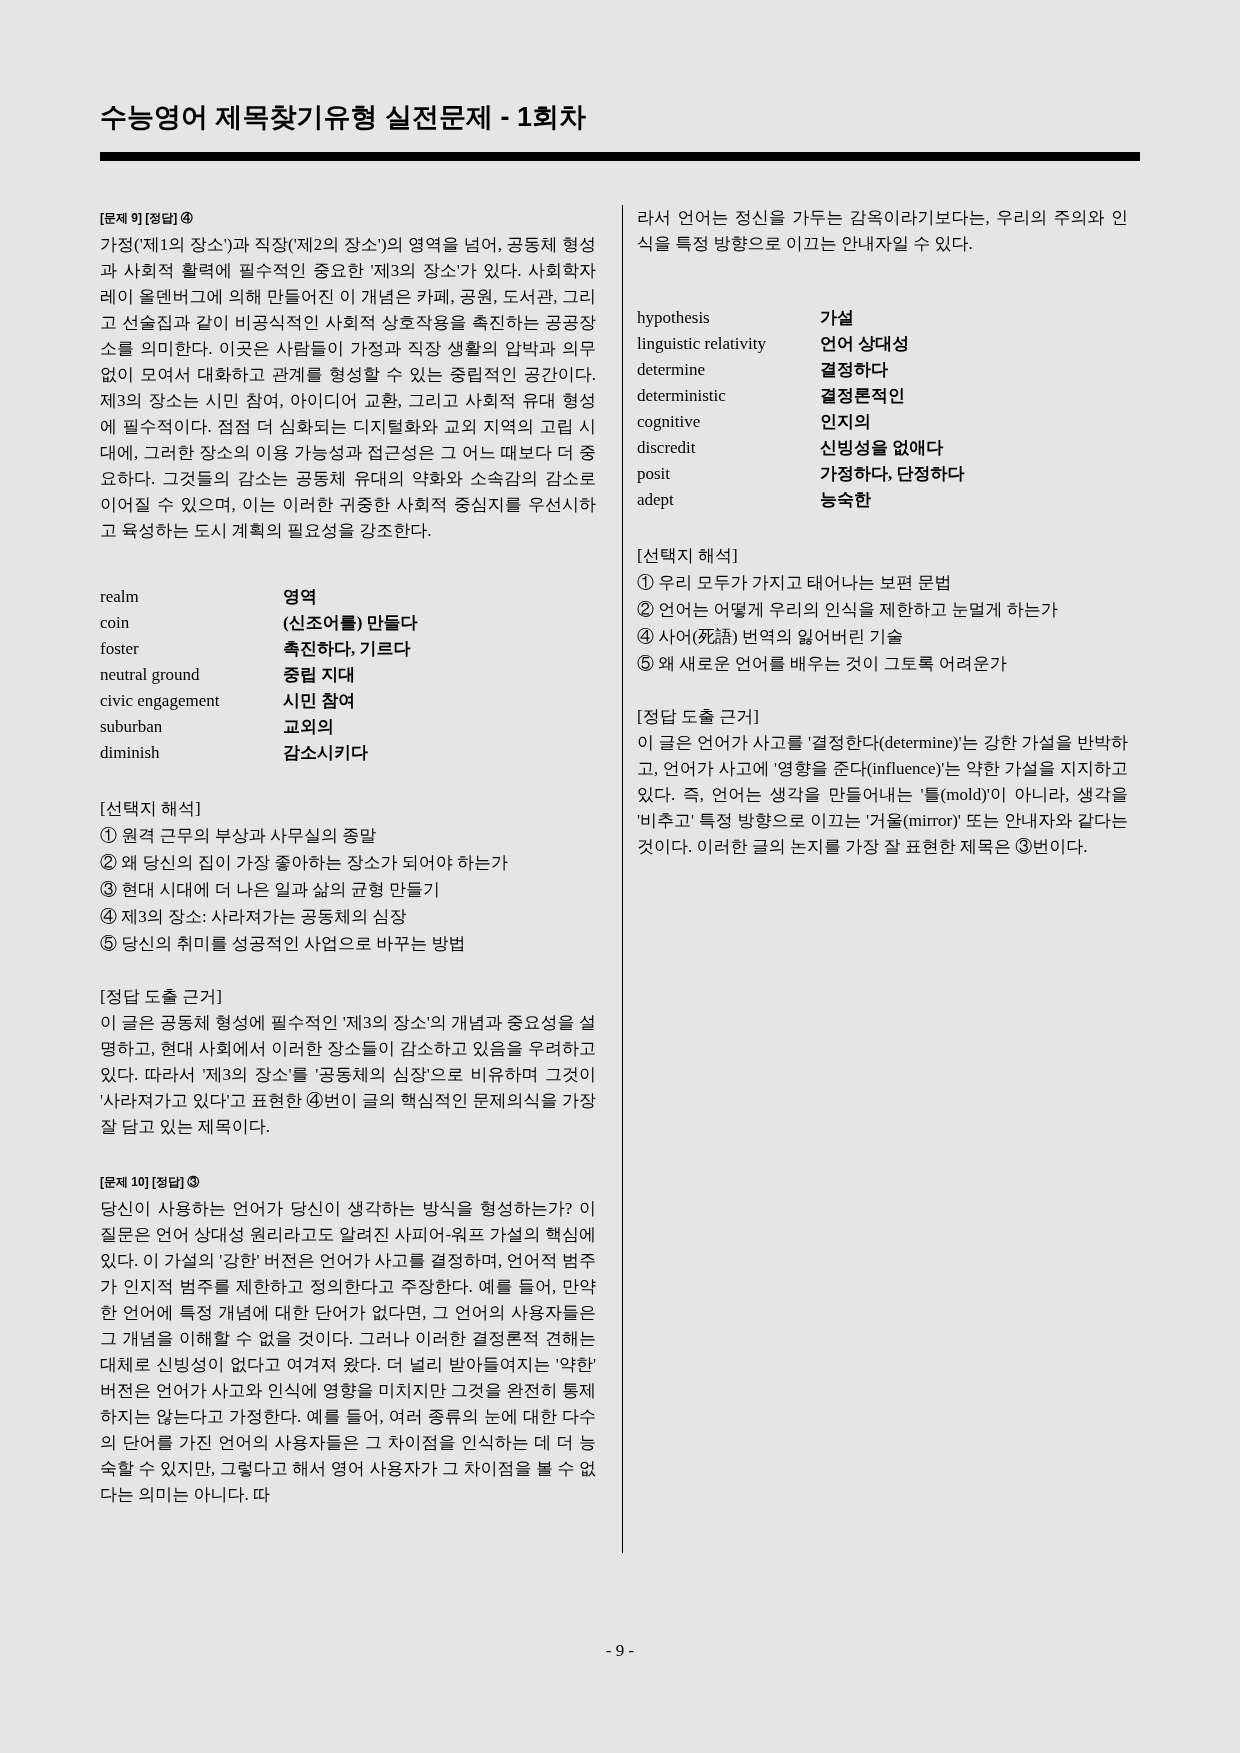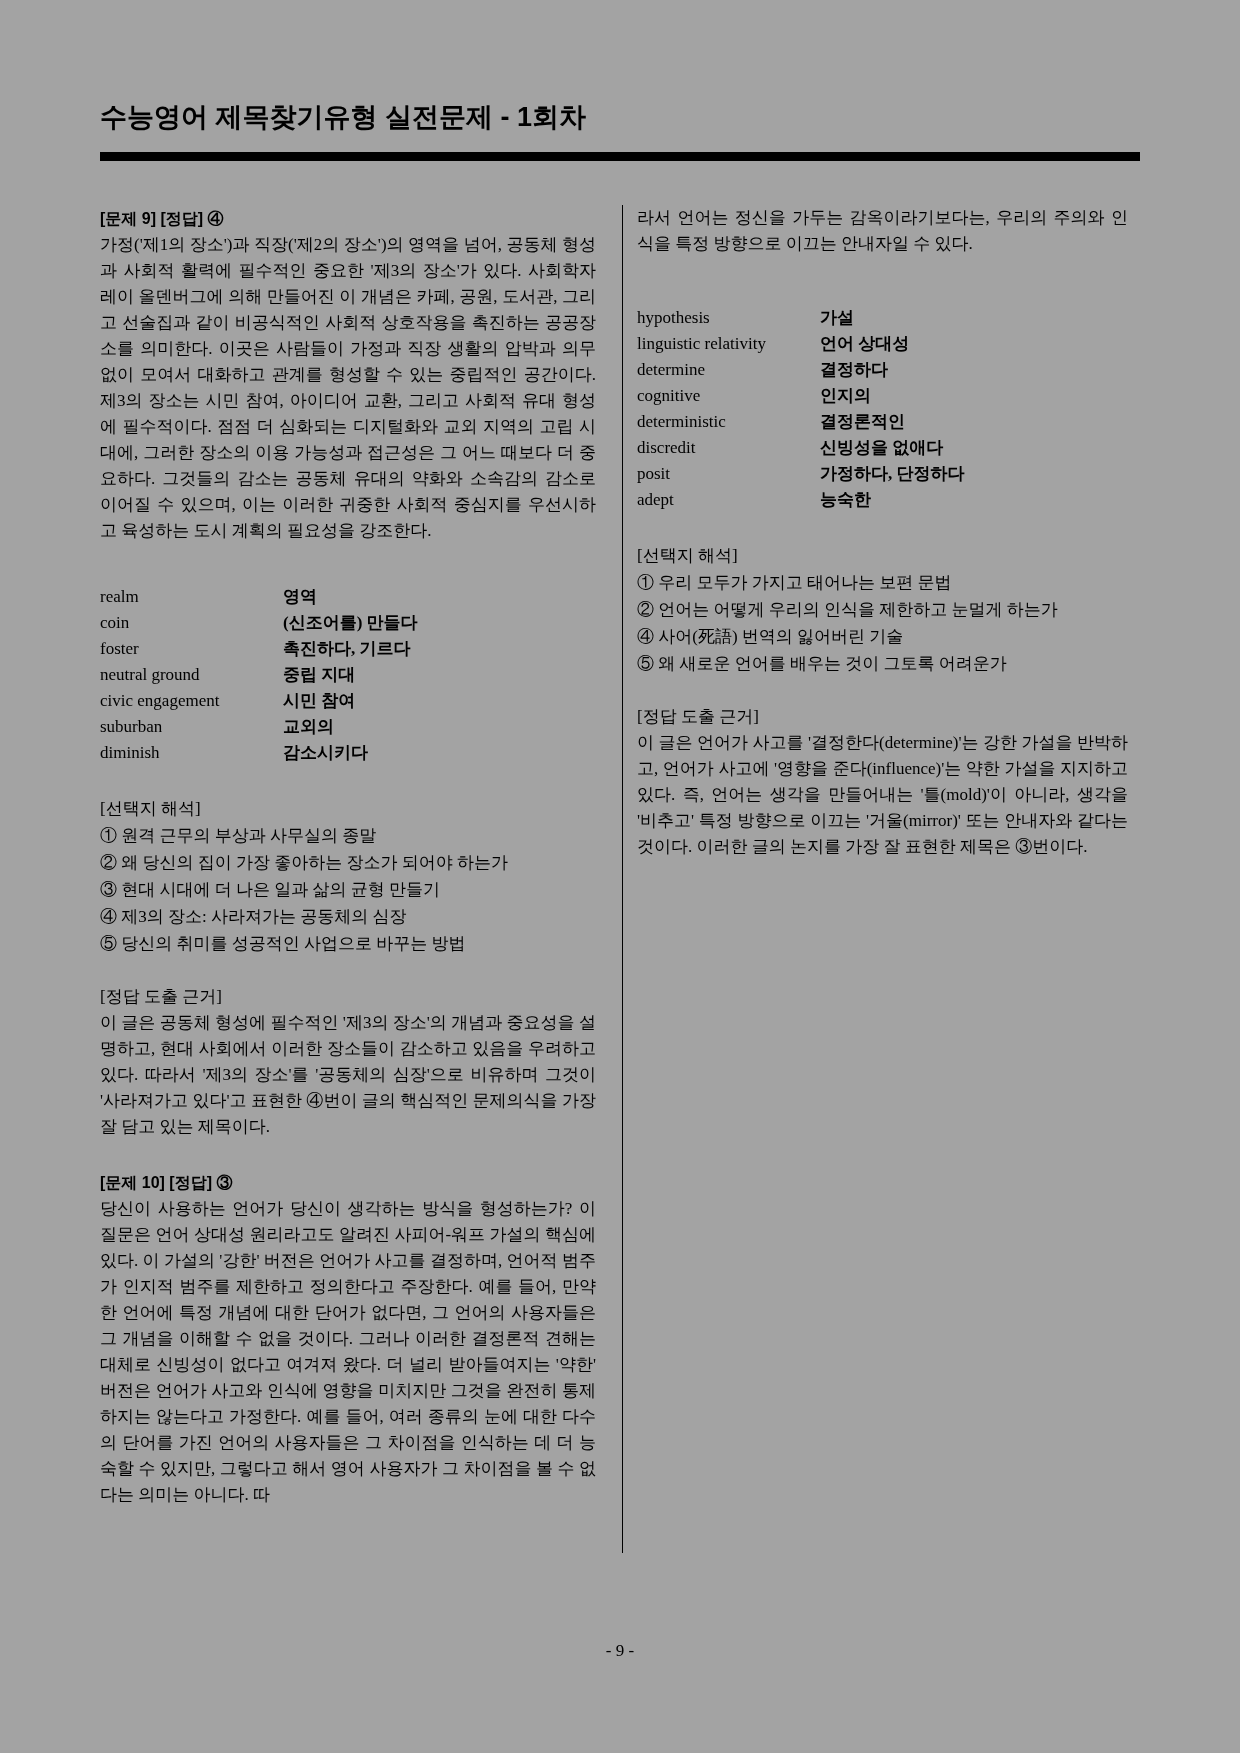--- a/index.html
+++ b/index.html
@@ -1,20 +1,20 @@
 <!DOCTYPE html>
 <html><head>
 <meta charset="utf-8">
 <style>
   html, body { margin: 0; padding: 0; background: #ffffff; }
   .page {
     position: relative;
     width: 1240px;
     height: 1753px;
-    background: #a3a3a3;
+    background: #e5e5e5;
     color: #000000;
     overflow: hidden;
   }
   .header-title {
     position: absolute;
     left: 100px;
     top: 101px;
     font-family: "Liberation Sans", sans-serif;
     font-weight: bold;
     font-size: 27px;
@@ -44,21 +44,21 @@
     font-size: 17px;
     line-height: 26px;
     text-align: justify;
   }
   .col-left  { left: 100px; width: 496px; }
   .col-right { left: 637px; width: 491px; }
 
   .prob-heading {
     font-family: "Liberation Sans", sans-serif;
     font-weight: bold;
-    font-size: 16px;
+    font-size: 12px;
     line-height: 27px;
     text-align: left;
     margin: 0;
   }
   .passage { margin: 0; }
 
   .vocab { margin-top: 40px; }
   .vocab-row { display: flex; text-align: left; }
   .vocab-term { flex: 0 0 183px; }
   .vocab-meaning { flex: 1 1 auto; font-weight: bold; }
@@ -179,27 +179,27 @@
           <span class="vocab-term">linguistic relativity</span>
           <span class="vocab-meaning">언어 상대성</span>
         </div>
 
         <div class="vocab-row">
           <span class="vocab-term">determine</span>
           <span class="vocab-meaning">결정하다</span>
         </div>
 
         <div class="vocab-row">
+          <span class="vocab-term">deterministic</span>
+          <span class="vocab-meaning">결정론적인</span>
+        </div>
+
+        <div class="vocab-row">
           <span class="vocab-term">cognitive</span>
           <span class="vocab-meaning">인지의</span>
-        </div>
-
-        <div class="vocab-row">
-          <span class="vocab-term">deterministic</span>
-          <span class="vocab-meaning">결정론적인</span>
         </div>
 
         <div class="vocab-row">
           <span class="vocab-term">discredit</span>
           <span class="vocab-meaning">신빙성을 없애다</span>
         </div>
 
         <div class="vocab-row">
           <span class="vocab-term">posit</span>
           <span class="vocab-meaning">가정하다, 단정하다</span>

